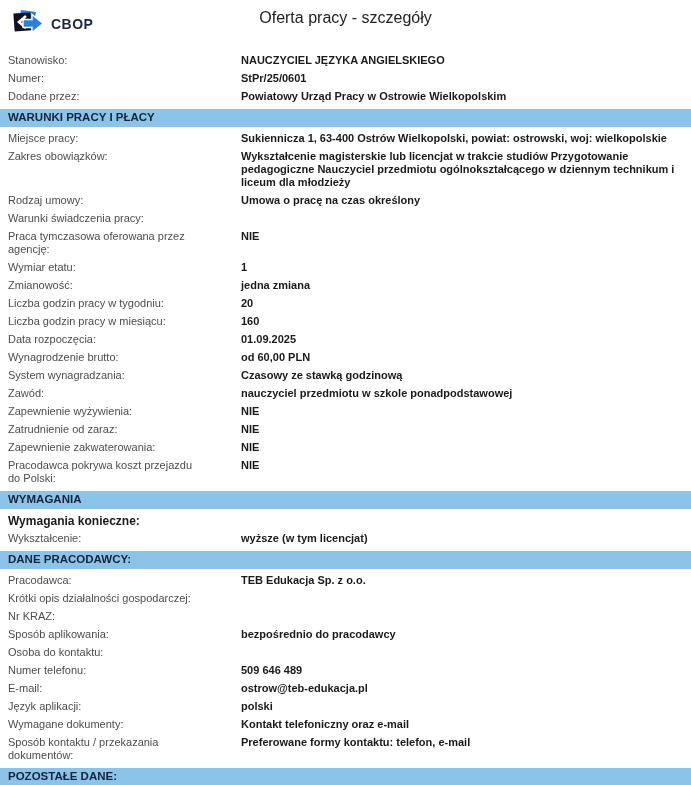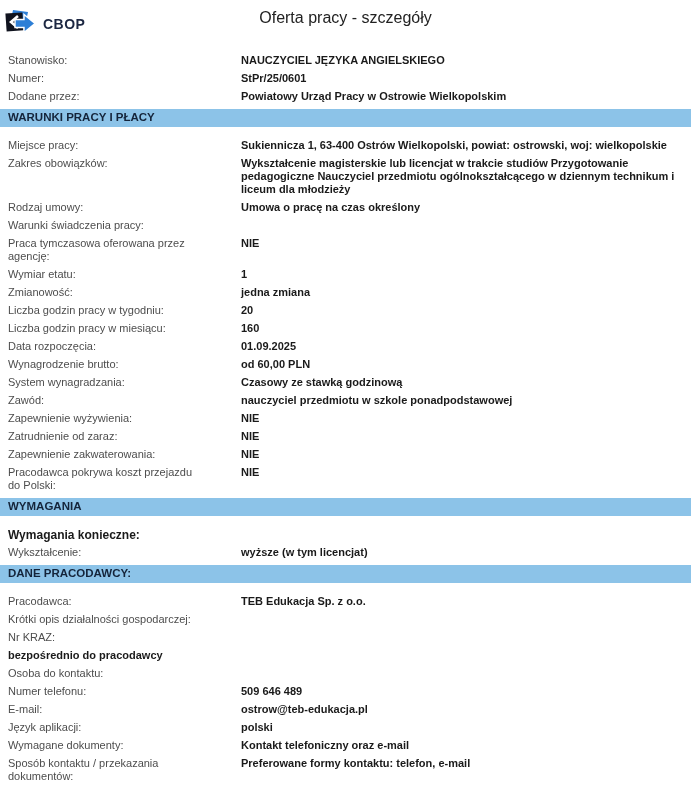--- a/index.html
+++ b/index.html
@@ -19,40 +19,40 @@
   }
   .page{width:691px;padding-bottom:4px;}
 
   
   .page-header{
     position:relative;
     height:52px;
   }
   .logo{
     position:absolute;
-    left:4px;top:10px;
+    left:12px;top:10px;
     display:flex;align-items:center;gap:7px;
   }
   .logo-text{
     font-weight:bold;font-size:14px;letter-spacing:.5px;
     color:var(--logo-navy);
   }
   .page-title{
     text-align:center;
     padding-top:9px;
     font-size:16px;
     font-weight:400;
     color:#222;
   }
 
   
   .section-bar{
     background:var(--section-bg);
     padding:2px 8px 3px 8px;
-    margin:3px 0 10px 0;
+    margin:3px 0 3px 0;
     font-size:11.5px;
     font-weight:bold;
     color:#14243A;
     line-height:13px;
   }
 
   
   .row{
     display:flex;
     align-items:flex-start;
@@ -194,20 +194,21 @@
       </div>
       <div class="row">
         <div class="row-label">Krótki opis działalności gospodarczej:</div>
         <div class="row-value"></div>
       </div>
       <div class="row">
         <div class="row-label">Nr KRAZ:</div>
         <div class="row-value"></div>
       </div>
       <div class="row">
+        <div class="row-label">Sposób aplikowania:</div>
         <div class="row-value">bezpośrednio do pracodawcy</div>
       </div>
       <div class="row">
         <div class="row-label">Osoba do kontaktu:</div>
         <div class="row-value"></div>
       </div>
       <div class="row">
         <div class="row-label">Numer telefonu:</div>
         <div class="row-value">509 646 489</div>
       </div>

